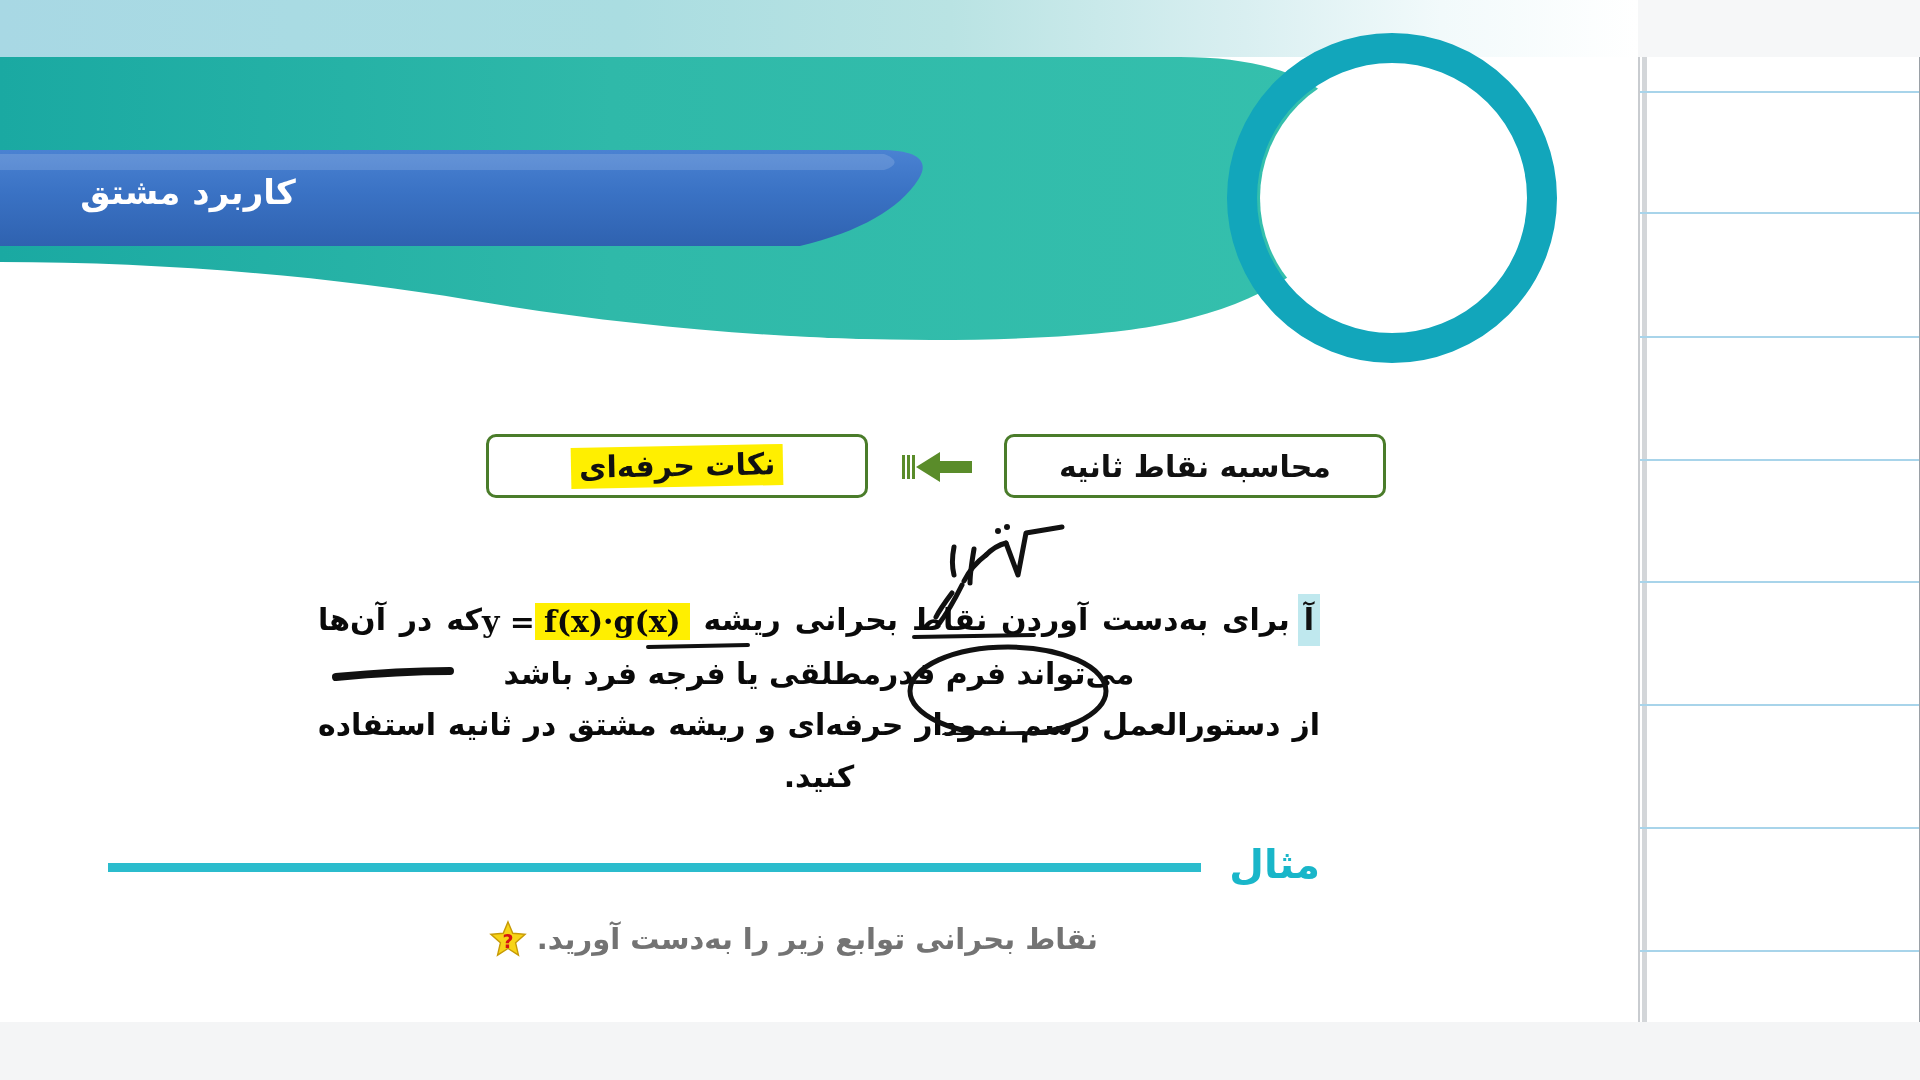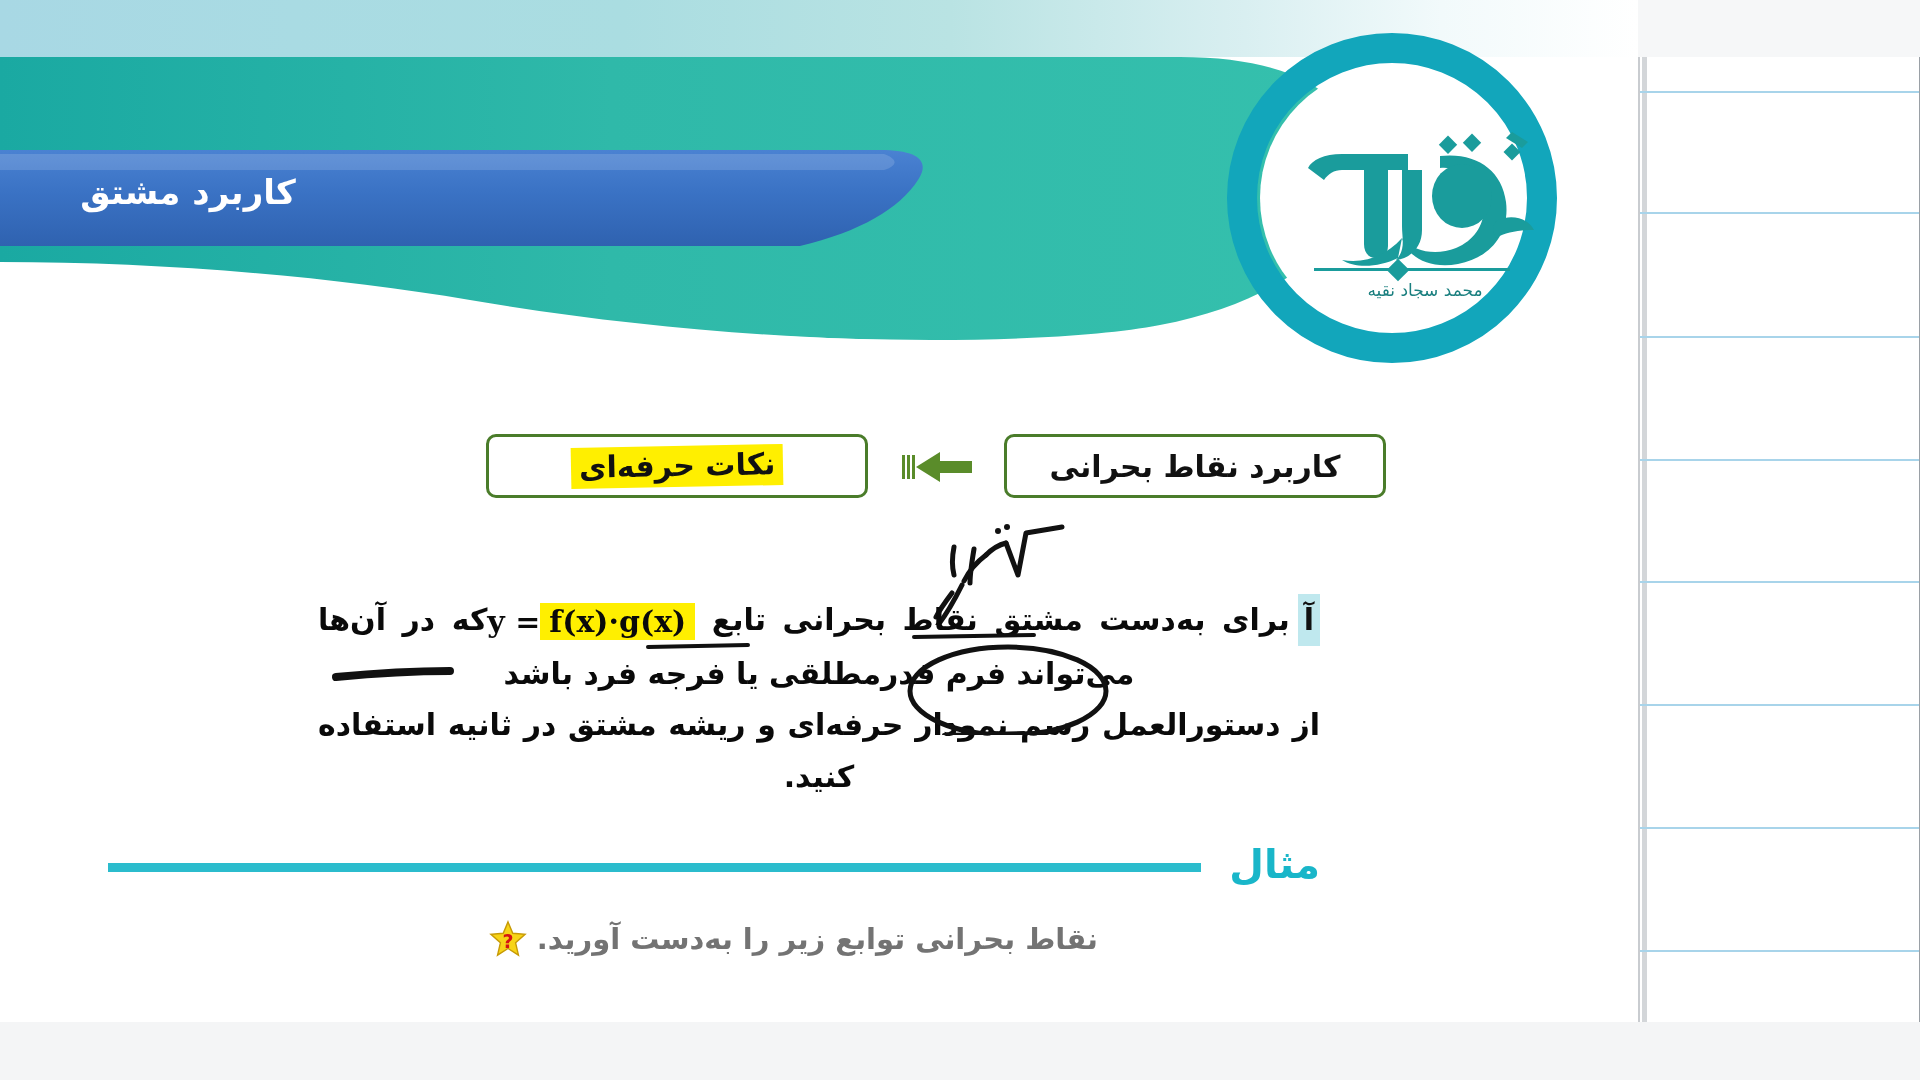--- a/index.html
+++ b/index.html
@@ -285,57 +285,25 @@
       <path d="M0,154 L884,154 C900,160 896,166 884,170 L0,170 Z" fill="#ffffff" opacity="0.14"></path>
 
       <circle cx="1392" cy="198" r="150" fill="none" stroke="#12a6bb" stroke-width="30"></circle>
       <circle cx="1392" cy="198" r="132" fill="#ffffff"></circle>
     </svg>
 
     <div style="position:absolute; right:1280px; top:172px; width:340px; text-align:center;">
       <span style="font-size:34px; font-weight:bold; color:#ffffff; letter-spacing:0.5px;">کاربرد مشتق</span>
     </div>
 
-    <div class="logo-wrap">
-      <svg width="270" height="190" viewBox="0 0 270 190">
-        <g fill="#1a9c9c">
-
-          <path d="M18,50 C22,42 34,36 52,36 L118,36 L118,52 L98,52 L98,128
-                   C98,136 93,140 86,140 C78,140 74,134 74,126 L74,52 L52,52
-                   C44,52 38,56 34,62 Z"></path>
-          <path d="M112,52 L132,52 L132,112 C132,128 122,140 106,142
-                   C116,132 112,120 112,108 Z"></path>
-
-          <path d="M150,38 C186,34 212,52 216,84 C220,116 200,140 168,146
-                   C140,151 118,140 112,120 C124,134 146,138 166,130
-                   C188,121 198,100 192,80 C186,60 168,48 150,50 Z"></path>
-          <ellipse cx="172" cy="78" rx="30" ry="32"></ellipse>
-
-          <path d="M112,120 C96,138 74,146 52,142 C64,150 88,150 108,140 Z"></path>
-
-          <rect x="152" y="20" width="13" height="13" transform="rotate(45 158 26)"></rect>
-          <rect x="176" y="18" width="13" height="13" transform="rotate(45 182 24)"></rect>
-          <rect x="216" y="28" width="12" height="12" transform="rotate(45 222 34)"></rect>
-
-          <path d="M222,14 L238,24 L232,30 L216,20 Z"></path>
-
-          <path d="M208,102 C222,96 238,100 244,112 C230,112 216,114 206,120
-                   C202,114 202,106 208,102 Z"></path>
-
-          <rect x="24" y="150" width="196" height="3"></rect>
-          <rect x="100" y="144" width="16" height="16" transform="rotate(45 108 152)"></rect>
-        </g>
-        <text x="135" y="178" text-anchor="middle" font-family="DejaVu Sans, sans-serif" font-size="17" fill="#1a7f7f" letter-spacing="1">محمد سجاد نقیه</text>
-      </svg>
-    </div>
 
     <div class="flow-row">
 
       <div class="flow-box right">
-        <span class="bx-label">کاربرد نقاط بحرانی</span>
+        <span class="bx-label">محاسبه نقاط ثانیه</span>
       </div>
 
       <svg class="flow-arrow" viewBox="0 0 74 38">
         <path d="M40,4 L40,13 L72,13 L72,25 L40,25 L40,34 L16,19 Z" fill="#5a8c2a"></path>
         <rect x="7" y="7" width="3" height="24" fill="#5a8c2a"></rect>
         <rect x="12" y="7" width="3" height="24" fill="#5a8c2a"></rect>
         <rect x="2" y="7" width="3" height="24" fill="#5a8c2a"></rect>
       </svg>
 
       <div class="flow-box left">
@@ -353,21 +321,21 @@
         <path d="M88,42 C86,52 86,62 88,70"></path>
       </g>
       <g fill="#111111">
         <circle cx="132" cy="26" r="3"></circle>
         <circle cx="141" cy="22" r="3"></circle>
       </g>
       <path d="M96,80 C88,96 80,110 72,120" stroke="#111111" stroke-width="5" fill="none" stroke-linecap="round"></path>
     </svg>
 
     <div class="para">
-      <span class="bullet-ar">آ</span><span>برای به‌دست مشتق نقاط بحرانی تابع</span>
+      <span class="bullet-ar">آ</span><span>برای به‌دست آوردن نقاط بحرانی ریشه</span>
       <span class="formula"><span>y =</span><span class="hl-f">f(x)·g(x)</span></span><span>که در آن‌ها می‌تواند فرم قدرمطلقی یا فرجه فرد باشد</span>
       <br>
       <span>از دستورالعمل رسم نمودار حرفه‌ای و ریشه مشتق در ثانیه استفاده کنید.</span>
     </div>
 
     <svg class="ink" style="left:318px; top:585px; width:1002px; height:150px;" viewBox="0 0 1002 150">
       <g stroke="#111111" fill="none" stroke-linecap="round">
 
         <path d="M596,52 L716,50" stroke-width="4"></path>
 

